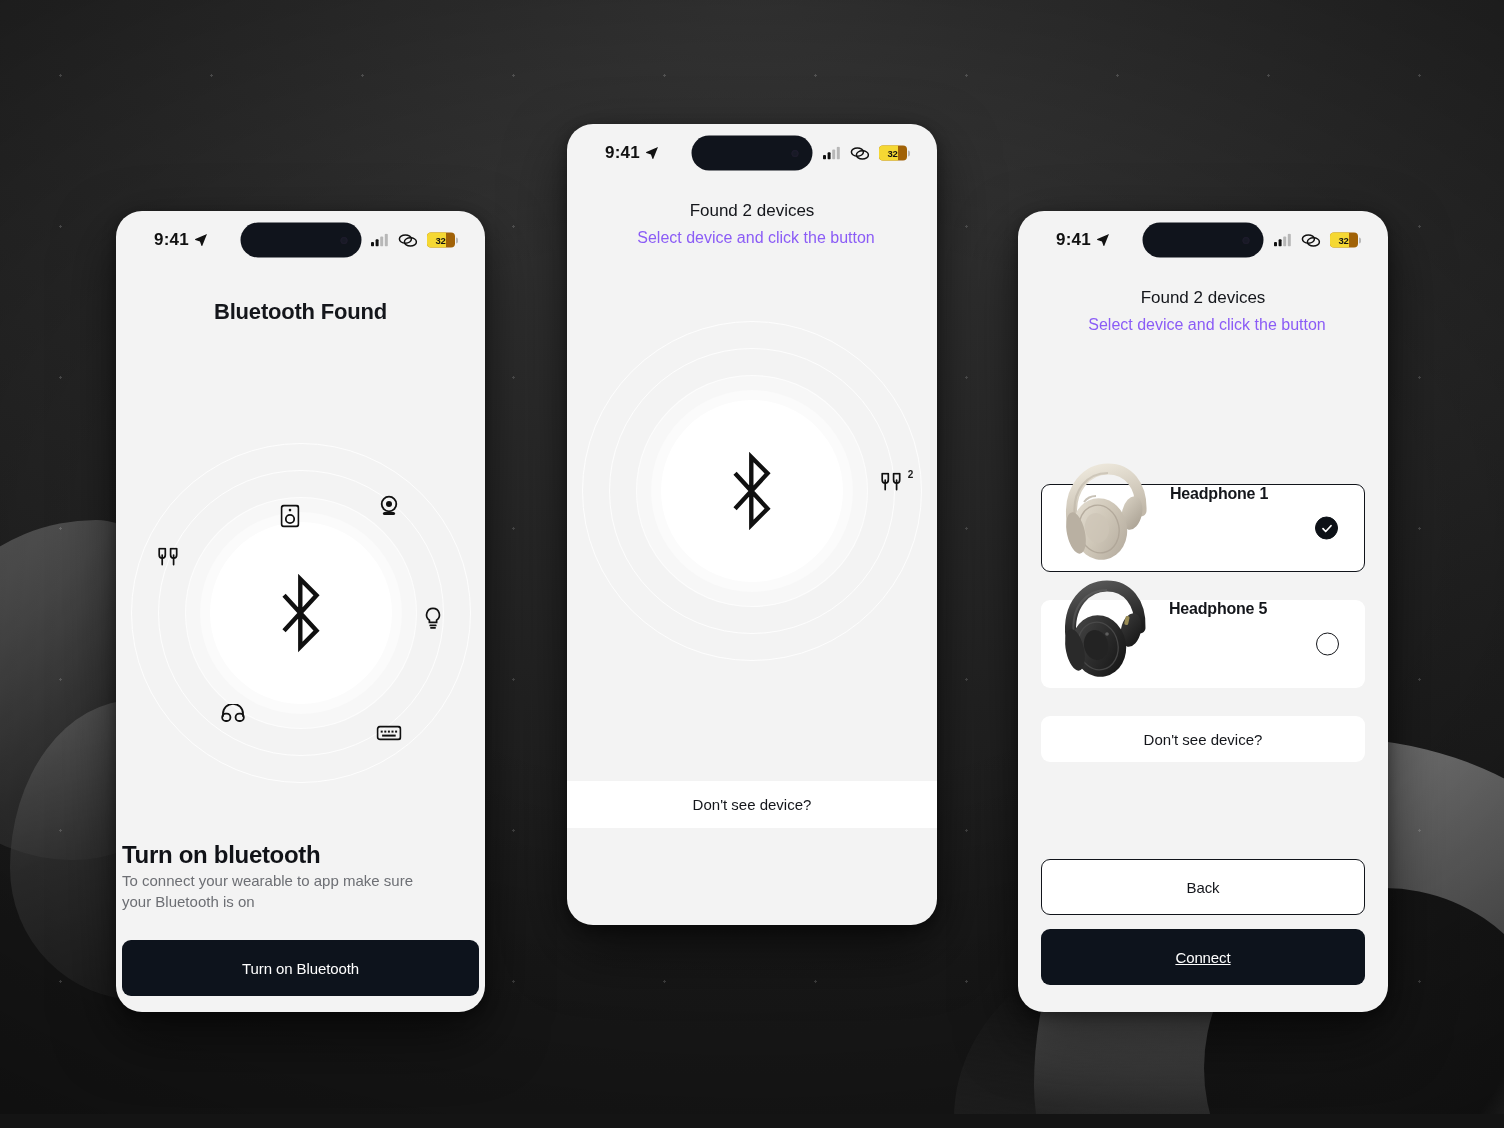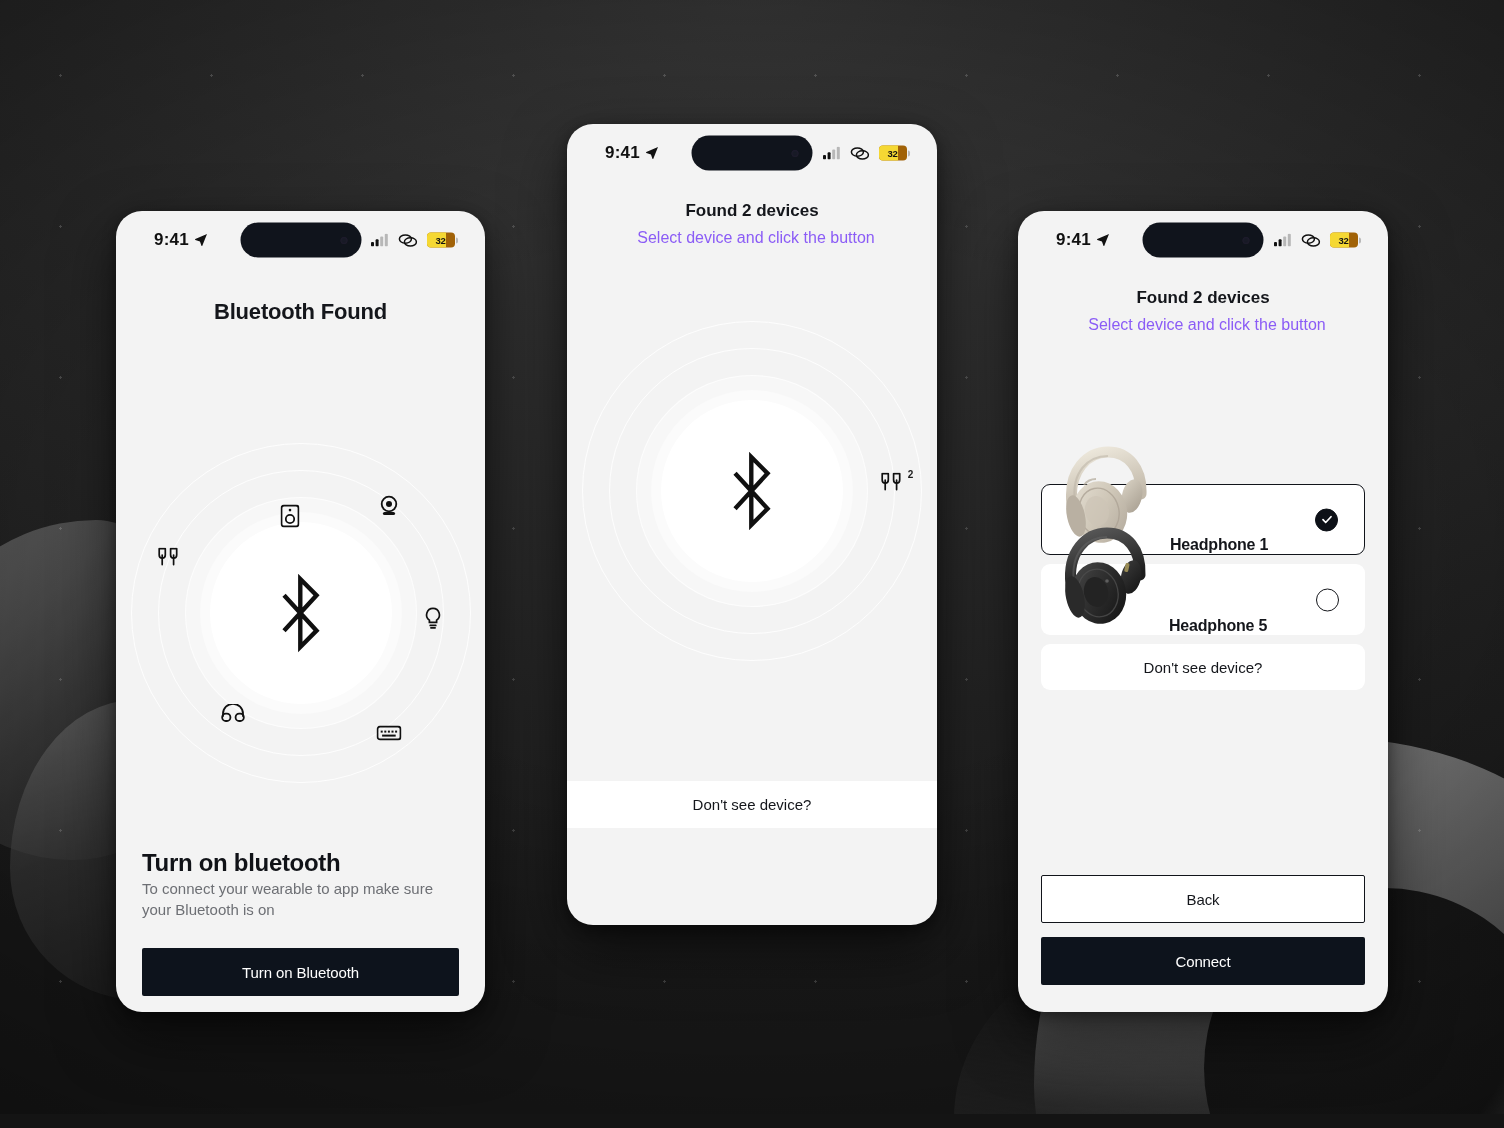--- a/index.html
+++ b/index.html
@@ -159,57 +159,57 @@
   .radar-icon {
     position:absolute; transform:translate(-50%,-50%);
     color:#101010;
   }
   .badge-sup {
     position:absolute; top:-4px; right:-11px;
     font-size:10px; font-weight:600; color:#1a1a1a;
   }
 
   
-  .cta-block { position:absolute; left:0; right:0; bottom:46px; padding:0 26px; }
+  .cta-block { position:absolute; left:0; right:0; bottom:46px; padding:0 6px; }
   .cta-head {
     font-size:24px; font-weight:700; color:#101217; letter-spacing:-.3px;
   }
   .cta-sub {
     margin-top:1px; font-size:15px; line-height:21px; color:#6d6f74;
     max-width:300px;
   }
   .btn {
     display:flex; align-items:center; justify-content:center;
-    width:100%; height:48px; border-radius:2px;
+    width:100%; height:56px; border-radius:9px;
     font-size:15px; letter-spacing:-.1px; cursor:pointer;
   }
   .btn-dark { background:#0d131c; color:#fff; }
   .btn-outline { background:#fff; color:#14161b; border:1px solid #11141a; }
   #turn-on-bluetooth-button { margin-top:28px; }
 
   
   .found-head {
-    text-align:center; font-size:17px; font-weight:700; color:#14161b;
+    text-align:center; font-size:17px; font-weight:400; color:#14161b;
     margin-top:19px;
   }
   .found-sub {
     text-align:center; font-size:16px; color:#8b5cf6; margin-top:8px;margin-left:8px;
   }
   .full-bleed-btn {
     position:absolute; left:-14px; right:-14px;
     height:47px; background:#ffffff;
     display:flex; align-items:center; justify-content:center;
     font-size:15px; color:#14161b; cursor:pointer;
   }
 
   
   .device-list { position:absolute; left:23px; right:23px; top:196px; }
   .device-row {
-    position:relative; height:71px; background:#fff; border-radius:9px;
-    display:flex; align-items:flex-end; margin-bottom:9px;
+    position:relative; height:88px; background:#fff; border-radius:9px;
+    display:flex; align-items:flex-start; margin-bottom:28px;
     cursor:pointer;
   }
   .device-row.selected { border:1.5px solid #11141a; }
   .device-thumb {
     position:absolute; left:8px; bottom:2px; width:104px; height:110px;
     pointer-events:none;
   }
   .device-name {
     margin-left:128px; font-size:16px; font-weight:700; color:#14161b;
     letter-spacing:-.2px;
@@ -222,21 +222,21 @@
   }
   .radio.checked { background:#0d1117; border-color:#0d1117; }
   .dont-see-card {
     height:46px; background:#fff; border-radius:9px;
     display:flex; align-items:center; justify-content:center;
     font-size:15px; color:#14161b; cursor:pointer;
   }
   .bottom-actions {
     position:absolute; left:23px; right:23px; bottom:46px;
   }
-  .bottom-actions .btn + .btn { margin-top:14px; }
+  .bottom-actions .btn + .btn { margin-top:14px;text-decoration:underline; }
 </style>
 </head>
 <body>
 
 <div id="bg-root">
   <div class="bg-base"></div>
   <div class="blob blob-right"></div>
   <div class="blob blob-right3"></div>
   <div class="blob blob-right2"></div>
   <div class="blob blob-left"></div>

